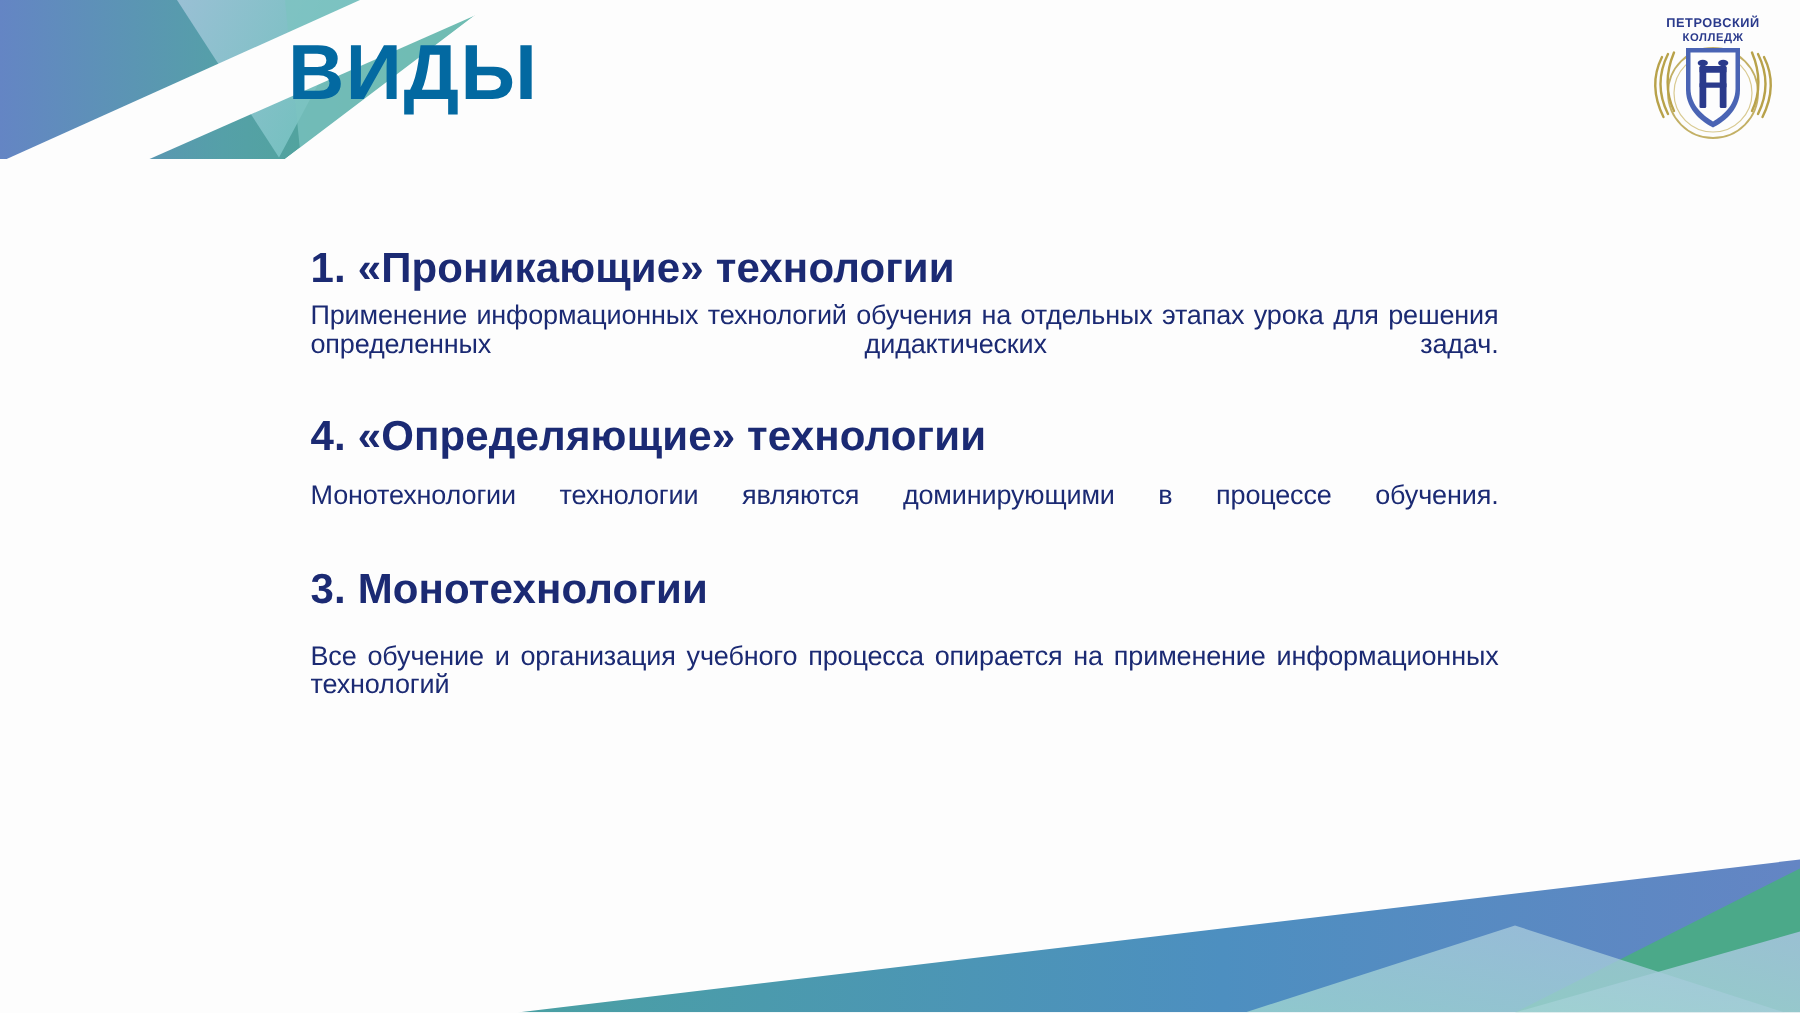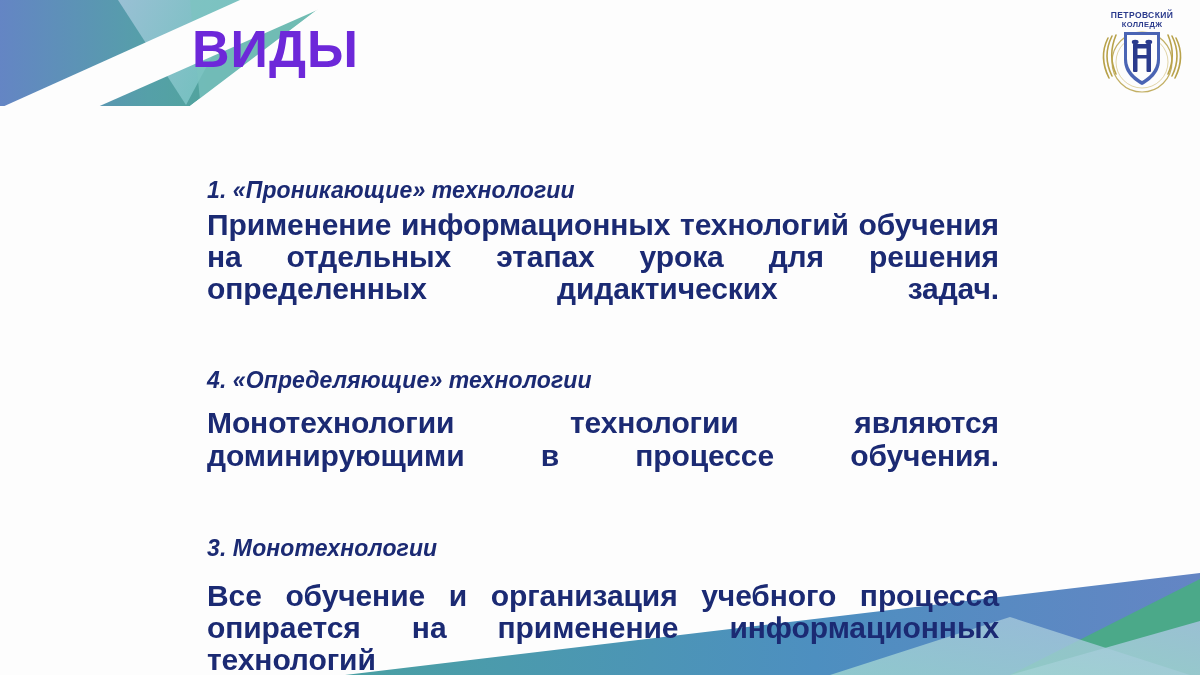--- a/index.html
+++ b/index.html
@@ -22,21 +22,21 @@
   .deco-tl{top:0;left:0;width:660px;height:150px;}
   .deco-br{bottom:0;right:0;width:1200px;height:120px;}
 
   
   .title{
     position:absolute;
     left:192px;top:22px;
     font-size:52px;
     font-weight:bold;
     letter-spacing:1px;
-    color:#6d28d9;
+    color:#0369a1;
     line-height:1.05;
     white-space:nowrap;
   }
 
   
   .logo{
     position:absolute;
     right:2px;top:4px;
     width:112px;height:96px;
   }
@@ -44,31 +44,30 @@
 
   
   .content{
     position:absolute;
     left:207px;top:158px;
     width:792px;
     color:#1b2a73;
   }
   .item{margin:0;}
   .item-head{
-    font-size:23px;
+    font-size:28px;
     font-weight:bold;
-    font-style:italic;
     line-height:1.22;
     letter-spacing:0.1px;
-    margin:18px 0 5px 0;
+    margin:4px 0 5px 0;
     white-space:nowrap;
   }
   .item-body{
-    font-size:30px;
-    font-weight:bold;
+    font-size:18px;
+    font-weight:normal;
     line-height:1.07;
     text-align:justify;
     text-align-last:left;
     margin:0;
     letter-spacing:-0.1px;
   }
   .item-body::after{content:"";display:inline-block;width:100%;}
   .gap-1{height:11px;}
   .gap-3{height:12px;}
   .gap-4{height:8px;}

